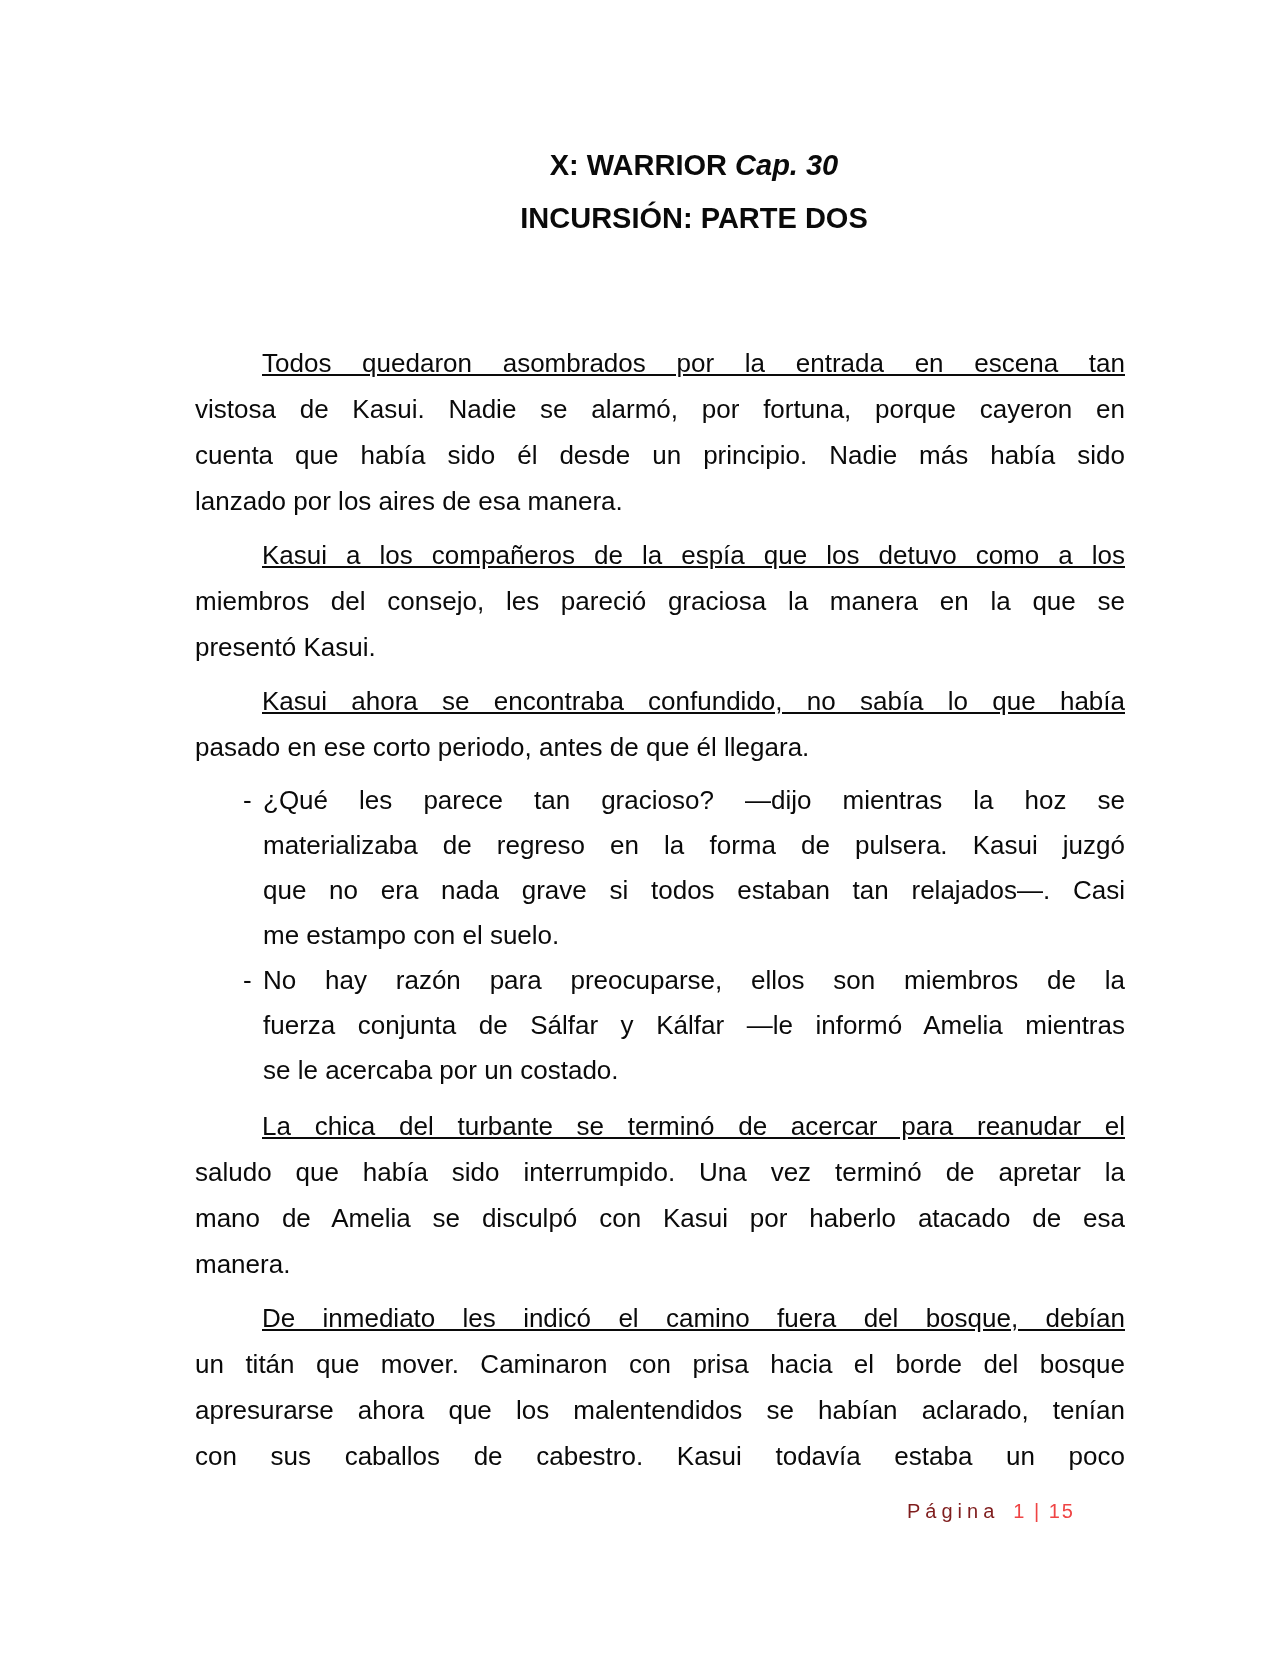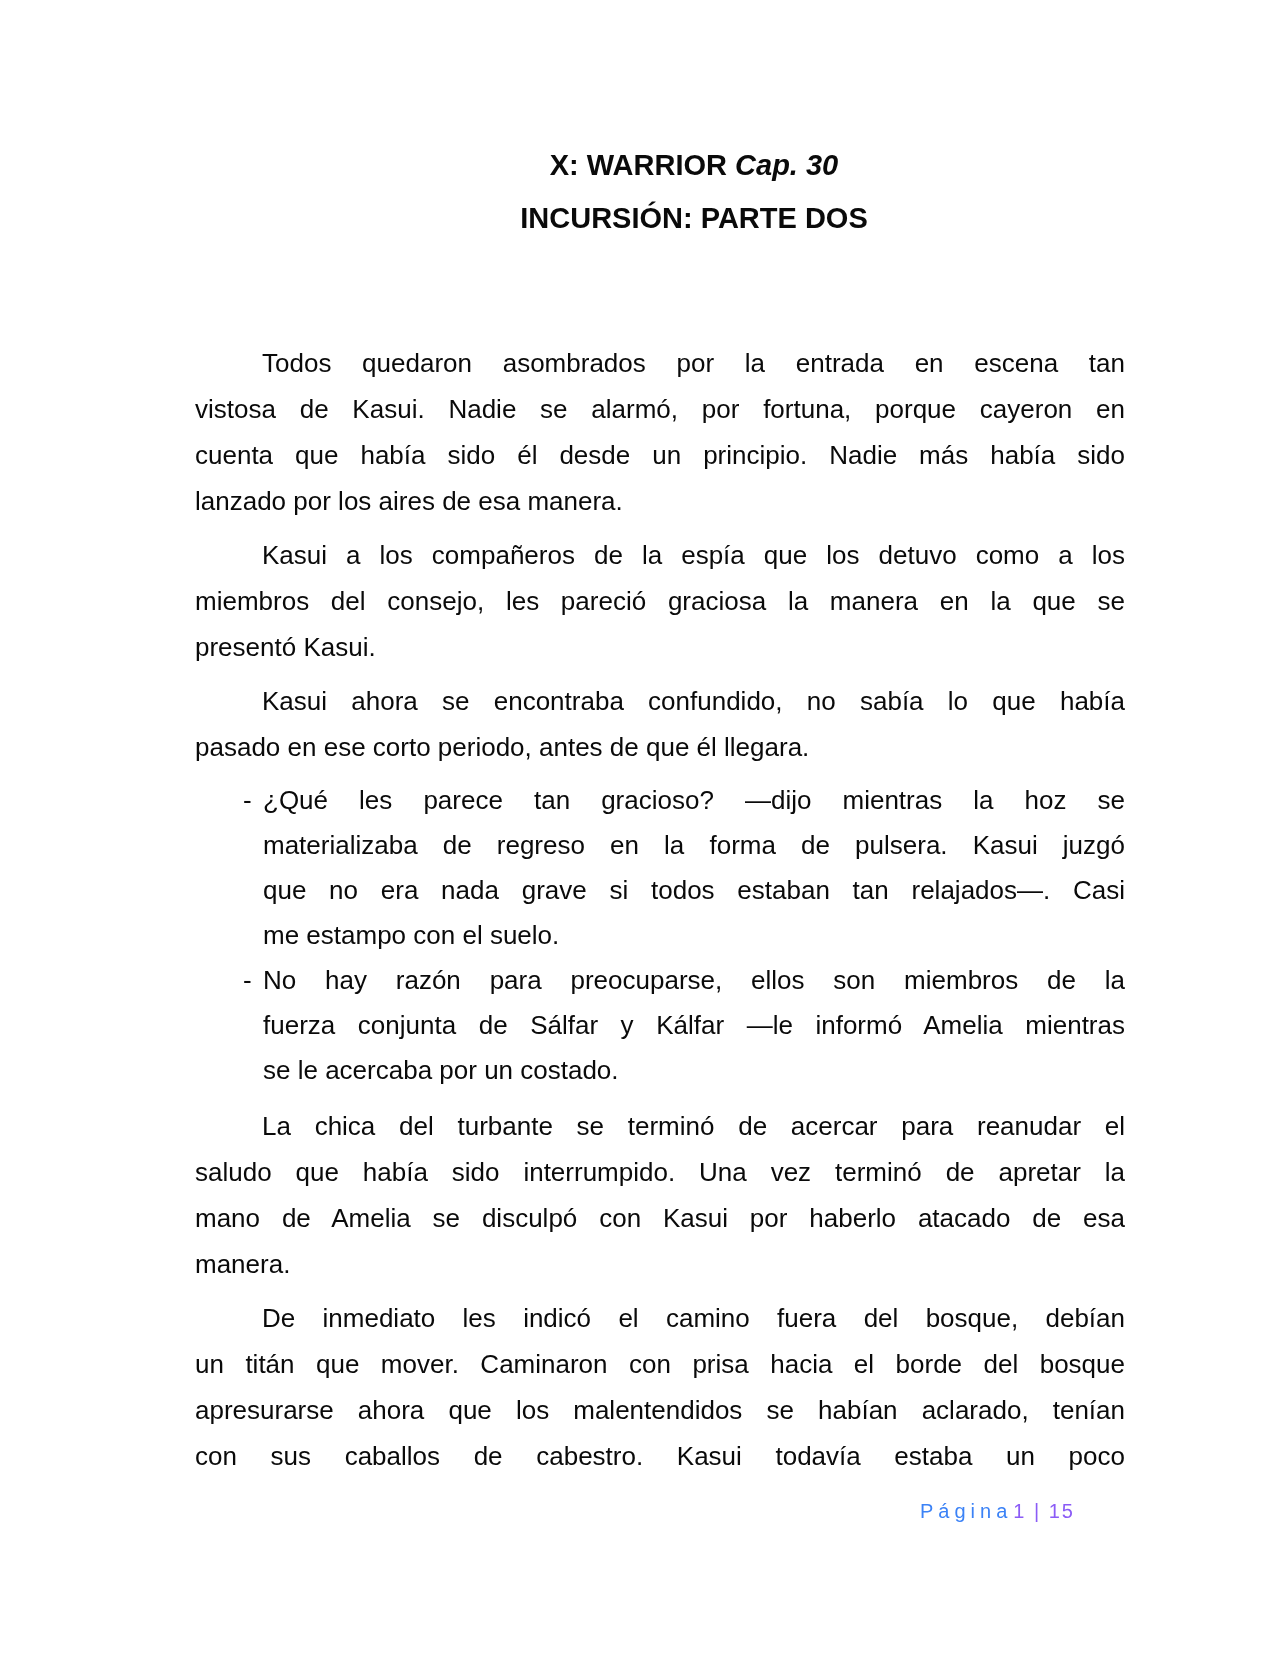--- a/index.html
+++ b/index.html
@@ -47,20 +47,21 @@
   }
   .line {
     text-align: justify;
     text-align-last: justify;
   }
   .line.lastline {
     text-align-last: left;
   }
   .para.plain .line.firstline {
     text-indent: 67px;
+    text-decoration: underline;
   }
   .para.list {
     position: relative;
     padding-left: 68px;
     margin-bottom: 0;
     line-height: 45px;
   }
   .para.list .line {
     line-height: 45px;
   }
@@ -70,27 +71,27 @@
     top: 0;
   }
   .page-footer {
     position: absolute;
     top: 1500px;
     right: 205px;
     font-size: 20px;
     white-space: nowrap;
   }
   .footer-label {
-    color: #3b82f6;
+    color: #7f1d1d;
     letter-spacing: 5px;
-    margin-right: 1px;
+    margin-right: 14px;
     text-align: right;
   }
   .footer-number {
-    color: #8b5cf6;
+    color: #ef4444;
     letter-spacing: 2px;
   }
 </style>
 </head>
 <body>
 
 <div class="page-content">
 
   <h1 class="title-line">
     <span class="title-prefix">X: WARRIOR</span><span class="chapter-num">Cap. 30</span>

